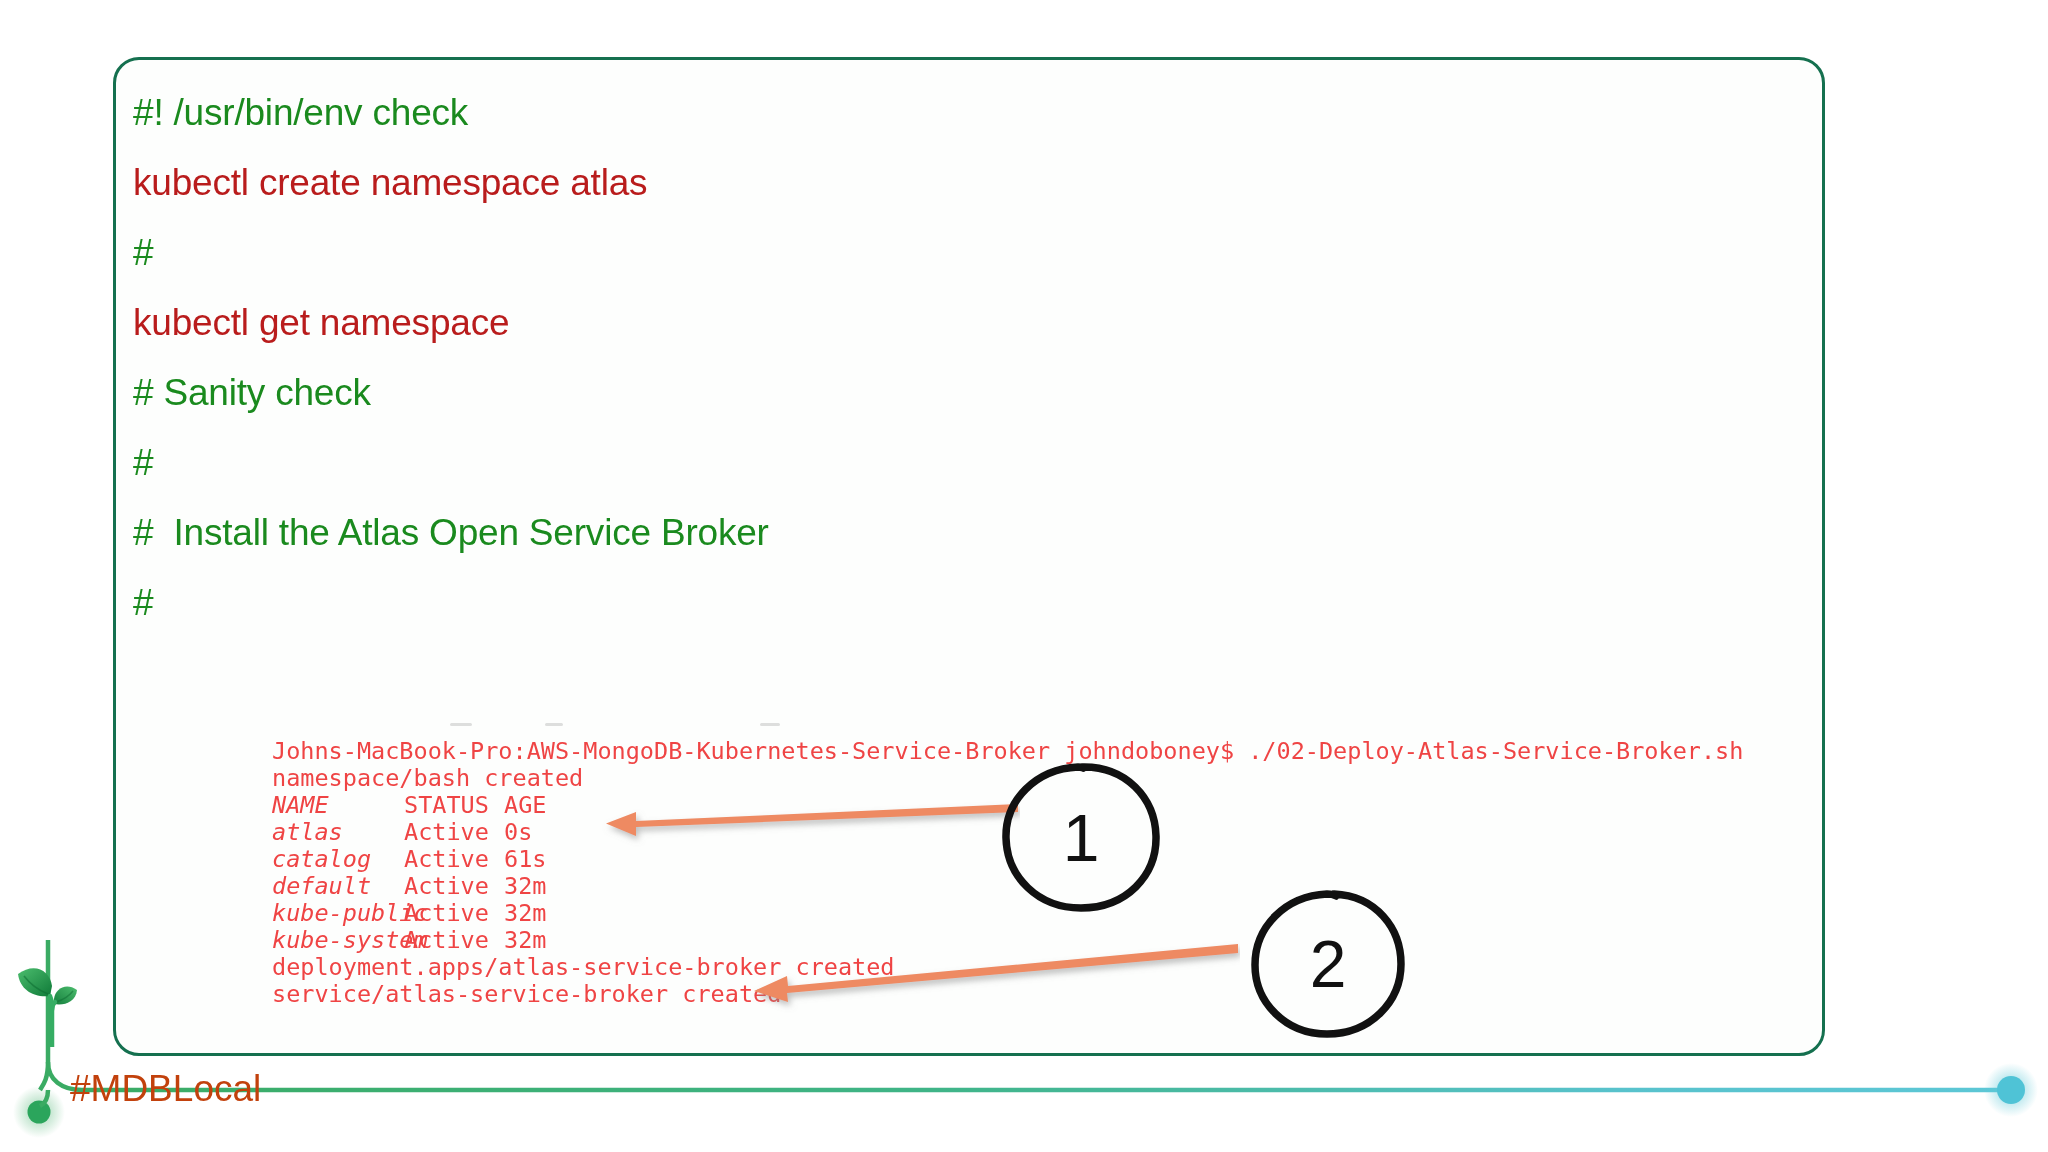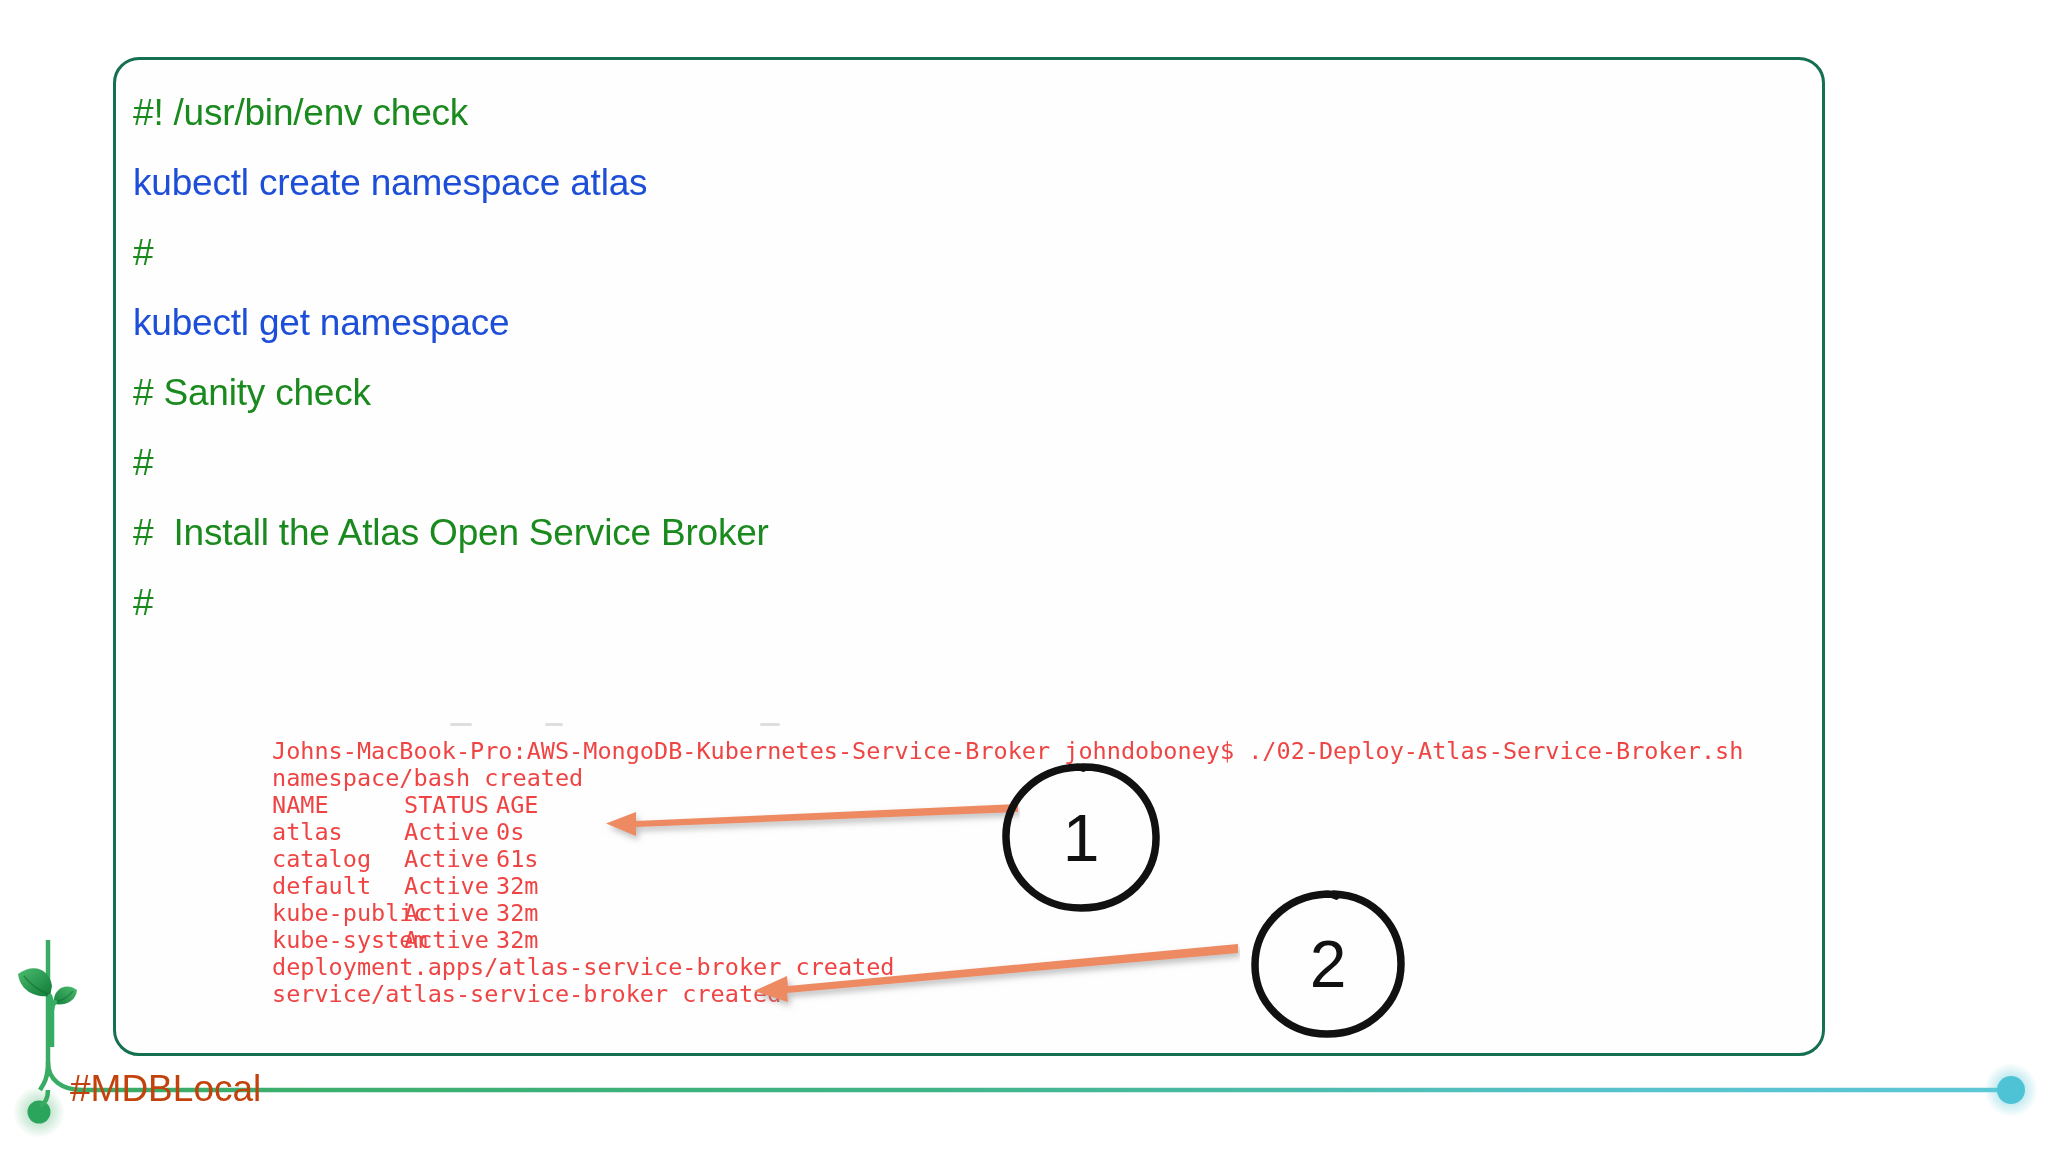--- a/index.html
+++ b/index.html
@@ -39,40 +39,40 @@
   }
   .script-line {
     font-family: "Liberation Sans", sans-serif;
     font-size: 37px;
     line-height: 70px;
     letter-spacing: -0.2px;
     white-space: pre;
     font-weight: 400;
   }
   .script-line.comment { color: #1a8a1e; }
-  .script-line.cmd     { color: #1d4ed8; }
+  .script-line.cmd     { color: #b91c1c; }
 
   
   #terminal-block {
     position: absolute;
     left: 272px;
     top: 738px;
     width: 1340px;
   }
   .term-line {
     font-family: "DejaVu Sans Mono", "Liberation Mono", monospace;
     font-size: 23.5px;
     line-height: 27px;
     color: #ef4444;
     white-space: pre;
     letter-spacing: 0px;
   }
-  .term-line .col-name   { display: inline-block; width: 132px; }
+  .term-line .col-name   { display: inline-block; width: 132px; font-style: italic; }
   .term-line .col-status { display: inline-block; width: 92px; }
-  .term-line .col-age    { display: inline-block; }
+  .term-line .col-age    { display: inline-block; margin-left: 8px; }
 
   
   #term-smudge-a, #term-smudge-b, #term-smudge-c {
     position: absolute;
     height: 3px;
     background: rgba(150,150,150,0.30);
     border-radius: 2px;
   }
   #term-smudge-a { left: 450px; top: 723px; width: 22px; }
   #term-smudge-b { left: 545px; top: 723px; width: 18px; }

